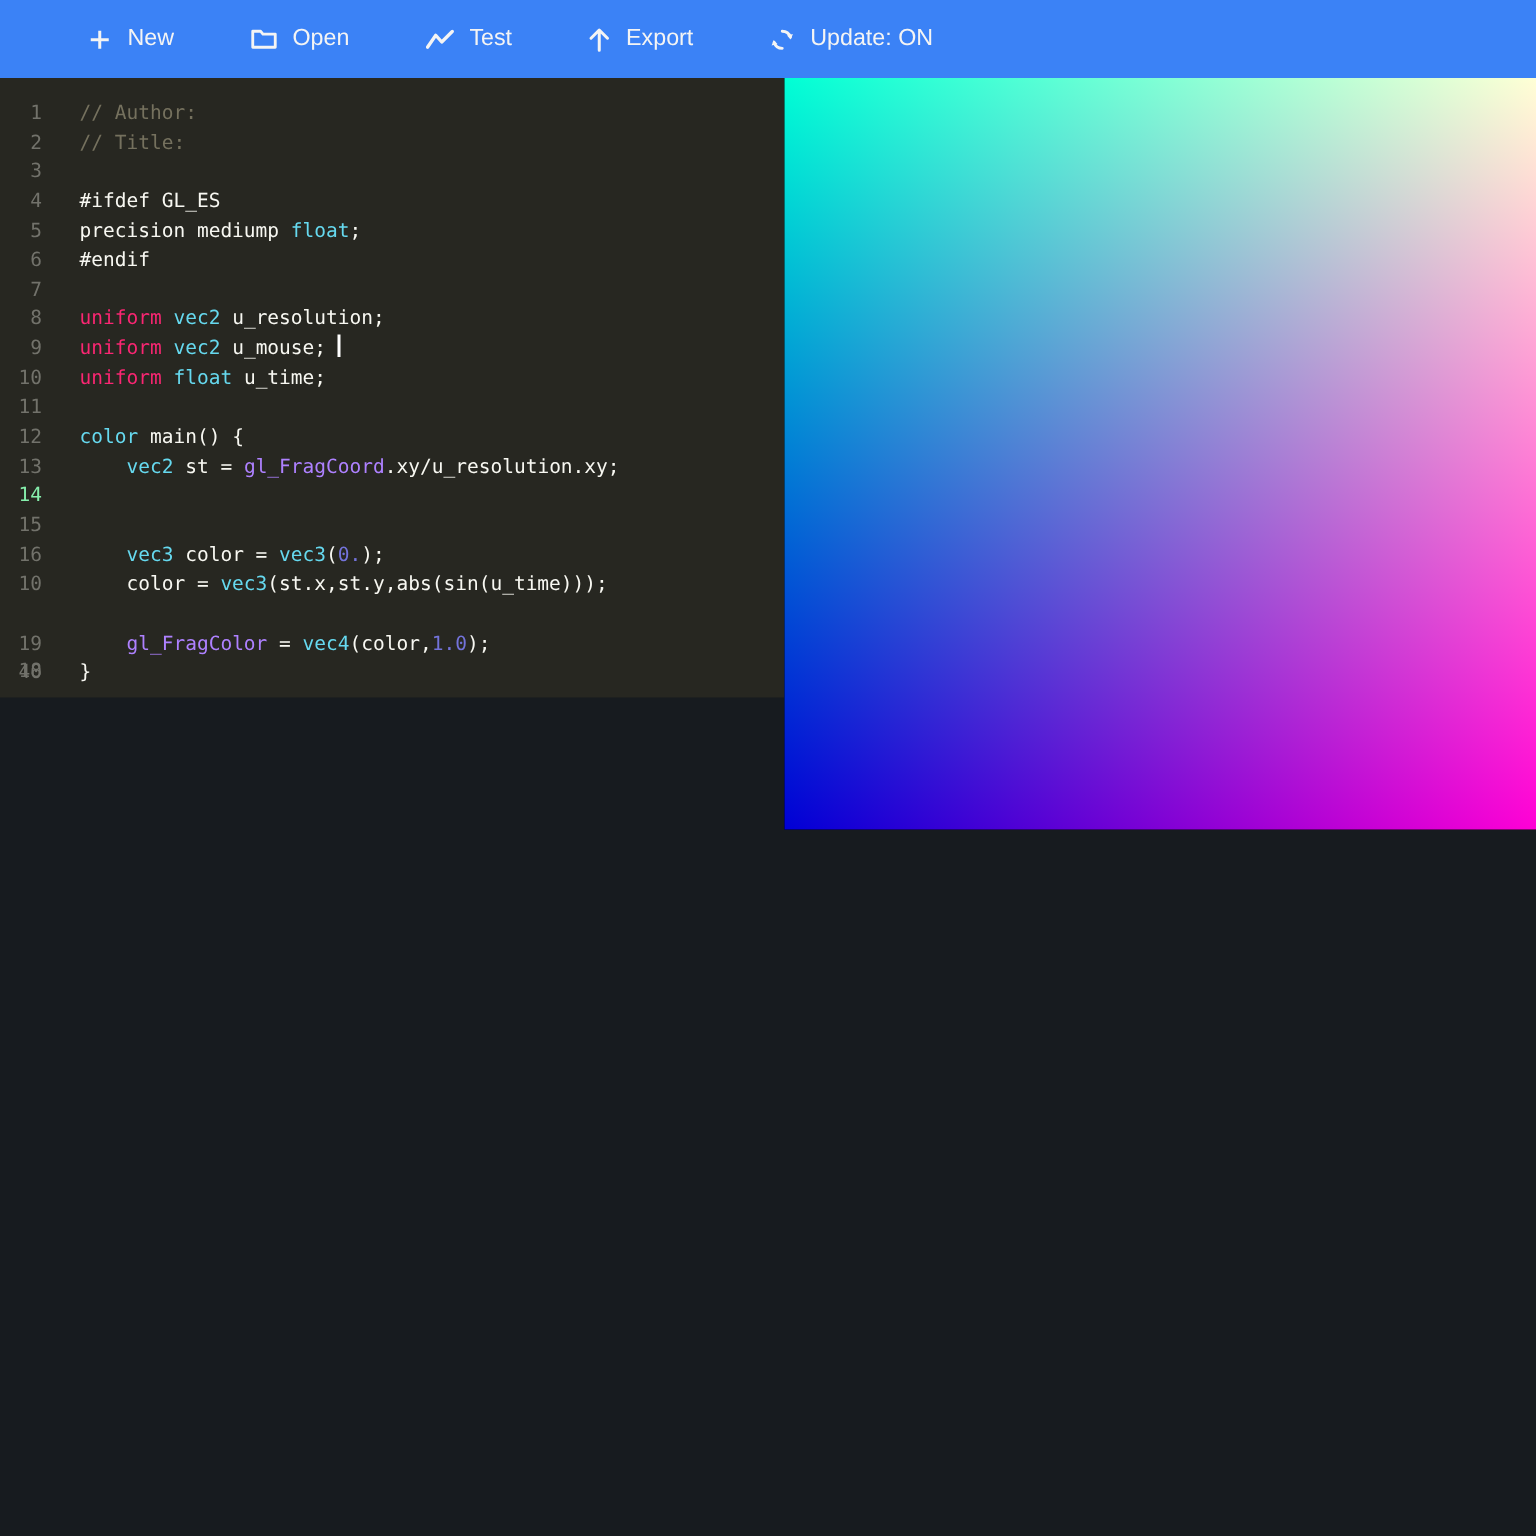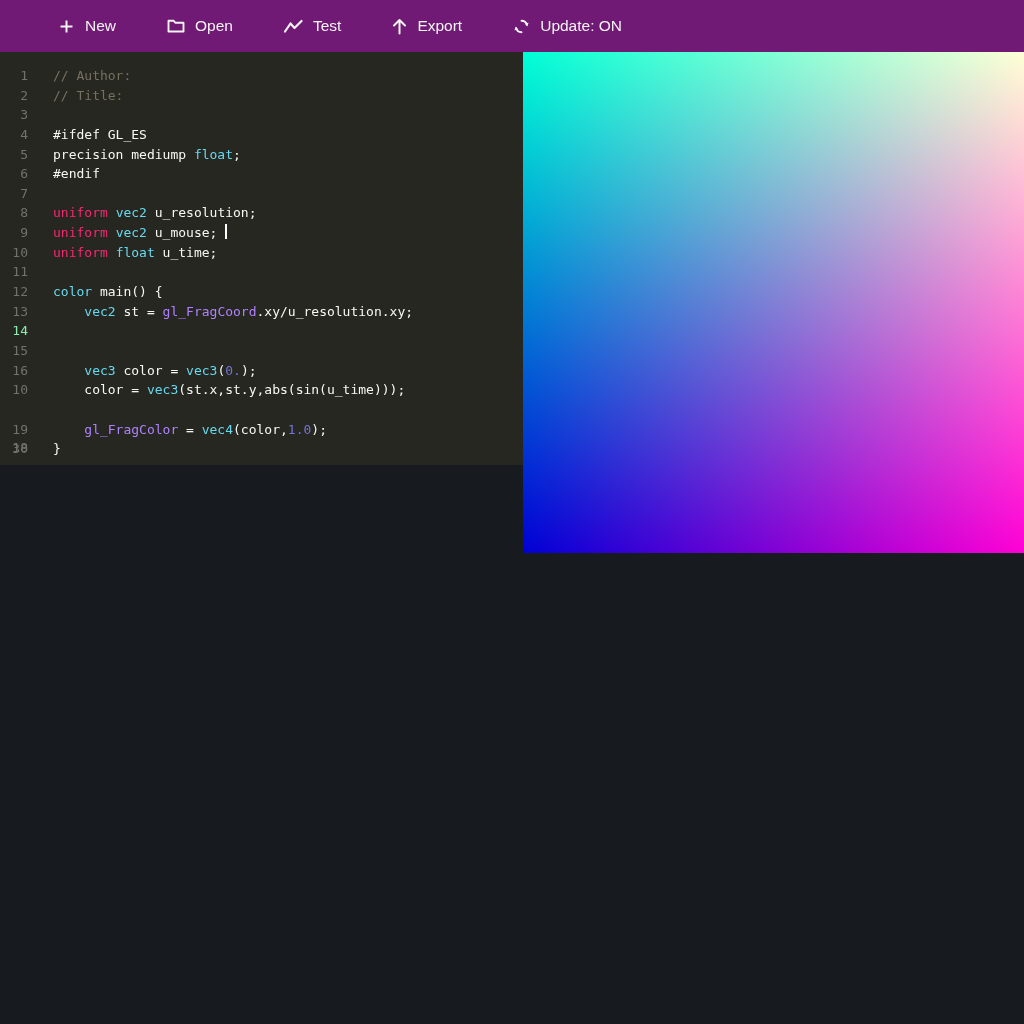--- a/index.html
+++ b/index.html
@@ -47,21 +47,21 @@
     mix-blend-mode: screen;
   }
   .canvas .blue-fill {
     position: absolute; inset: 0;
     mix-blend-mode: screen;
   }
 </style>
 </head>
 <body style="background: rgb(23, 27, 31);">
 
-<header class="toolbar" style="background: #701a75;">
+<header class="toolbar" style="background: #3b82f6;">
 
   <div class="tb-btn">
     <span>
       <svg width="17" height="17" viewBox="0 0 17 17">
         <path d="M8.5 2.5 v12 M2.5 8.5 h12" stroke="#f4f4f4" stroke-width="2" fill="none"></path>
       </svg>
     </span>
     <span>New</span>
   </div>
 
@@ -120,20 +120,20 @@
       <div class="line"><span class="ln" style="color: rgb(114, 114, 107);">10</span><span class="code"><span style="color: rgb(249, 38, 114);">uniform</span><span style="color: rgb(248, 248, 242);"> </span><span style="color: rgb(102, 217, 239);">float</span><span style="color: rgb(248, 248, 242);"> u_time;</span></span></div>
       <div class="line"><span class="ln" style="color: rgb(114, 114, 107);">11</span><span class="code"></span></div>
       <div class="line"><span class="ln" style="color: rgb(114, 114, 107);">12</span><span class="code"><span style="color: rgb(102, 217, 239);">color</span><span style="color: rgb(248, 248, 242);"> main() {</span></span></div>
       <div class="line"><span class="ln" style="color: rgb(114, 114, 107);">13</span><span class="code"><span style="color: rgb(248, 248, 242);">    </span><span style="color: rgb(102, 217, 239);">vec2</span><span style="color: rgb(248, 248, 242);"> st = </span><span style="color: rgb(174, 129, 255);">gl_FragCoord</span><span style="color: rgb(248, 248, 242);">.xy/u_resolution.xy;</span></span></div>
       <div class="line"><span class="ln" style="color: #86efac;">14</span></div>
       <div class="line"><span class="ln" style="color: rgb(114, 114, 107);">15</span><span class="code"></span></div>
       <div class="line"><span class="ln" style="color: rgb(114, 114, 107);">16</span><span class="code"><span style="color: rgb(248, 248, 242);">    </span><span style="color: rgb(102, 217, 239);">vec3</span><span style="color: rgb(248, 248, 242);"> color = </span><span style="color: rgb(102, 217, 239);">vec3</span><span style="color: rgb(248, 248, 242);">(</span><span style="color: rgb(115, 115, 218);">0.</span><span style="color: rgb(248, 248, 242);">);</span></span></div>
       <div class="line"><span class="ln" style="color: rgb(114, 114, 107);">10</span><span class="code"><span style="color: rgb(248, 248, 242);">    color = </span><span style="color: rgb(102, 217, 239);">vec3</span><span style="color: rgb(248, 248, 242);">(st.x,st.y,abs(sin(u_time)));</span></span></div>
       <div class="line"><span class="ln" style="color: rgb(114, 114, 107); margin-top: 38px;">18</span><span class="code"></span></div>
       <div class="line"><span class="ln" style="color: rgb(114, 114, 107);">19</span><span class="code"><span style="color: rgb(248, 248, 242);">    </span><span style="color: rgb(174, 129, 255);">gl_FragColor</span><span style="color: rgb(248, 248, 242);"> = </span><span style="color: rgb(102, 217, 239);">vec4</span><span style="color: rgb(248, 248, 242);">(color,</span><span style="color: rgb(115, 115, 218);">1.0</span><span style="color: rgb(248, 248, 242);">);</span></span></div>
-      <div class="line"><span class="ln" style="color: rgb(114, 114, 107);">30</span><span class="code"><span style="color: rgb(248, 248, 242);">}</span></span></div>
+      <div class="line"><span class="ln" style="color: rgb(114, 114, 107);">40</span><span class="code"><span style="color: rgb(248, 248, 242);">}</span></span></div>
     </div>
 </div>
 
 <div class="canvas">
   <div class="green-ramp"></div>
   <div class="blue-fill" style="background: rgb(0, 0, 213);"></div>
 </div>
 
 </body></html>

